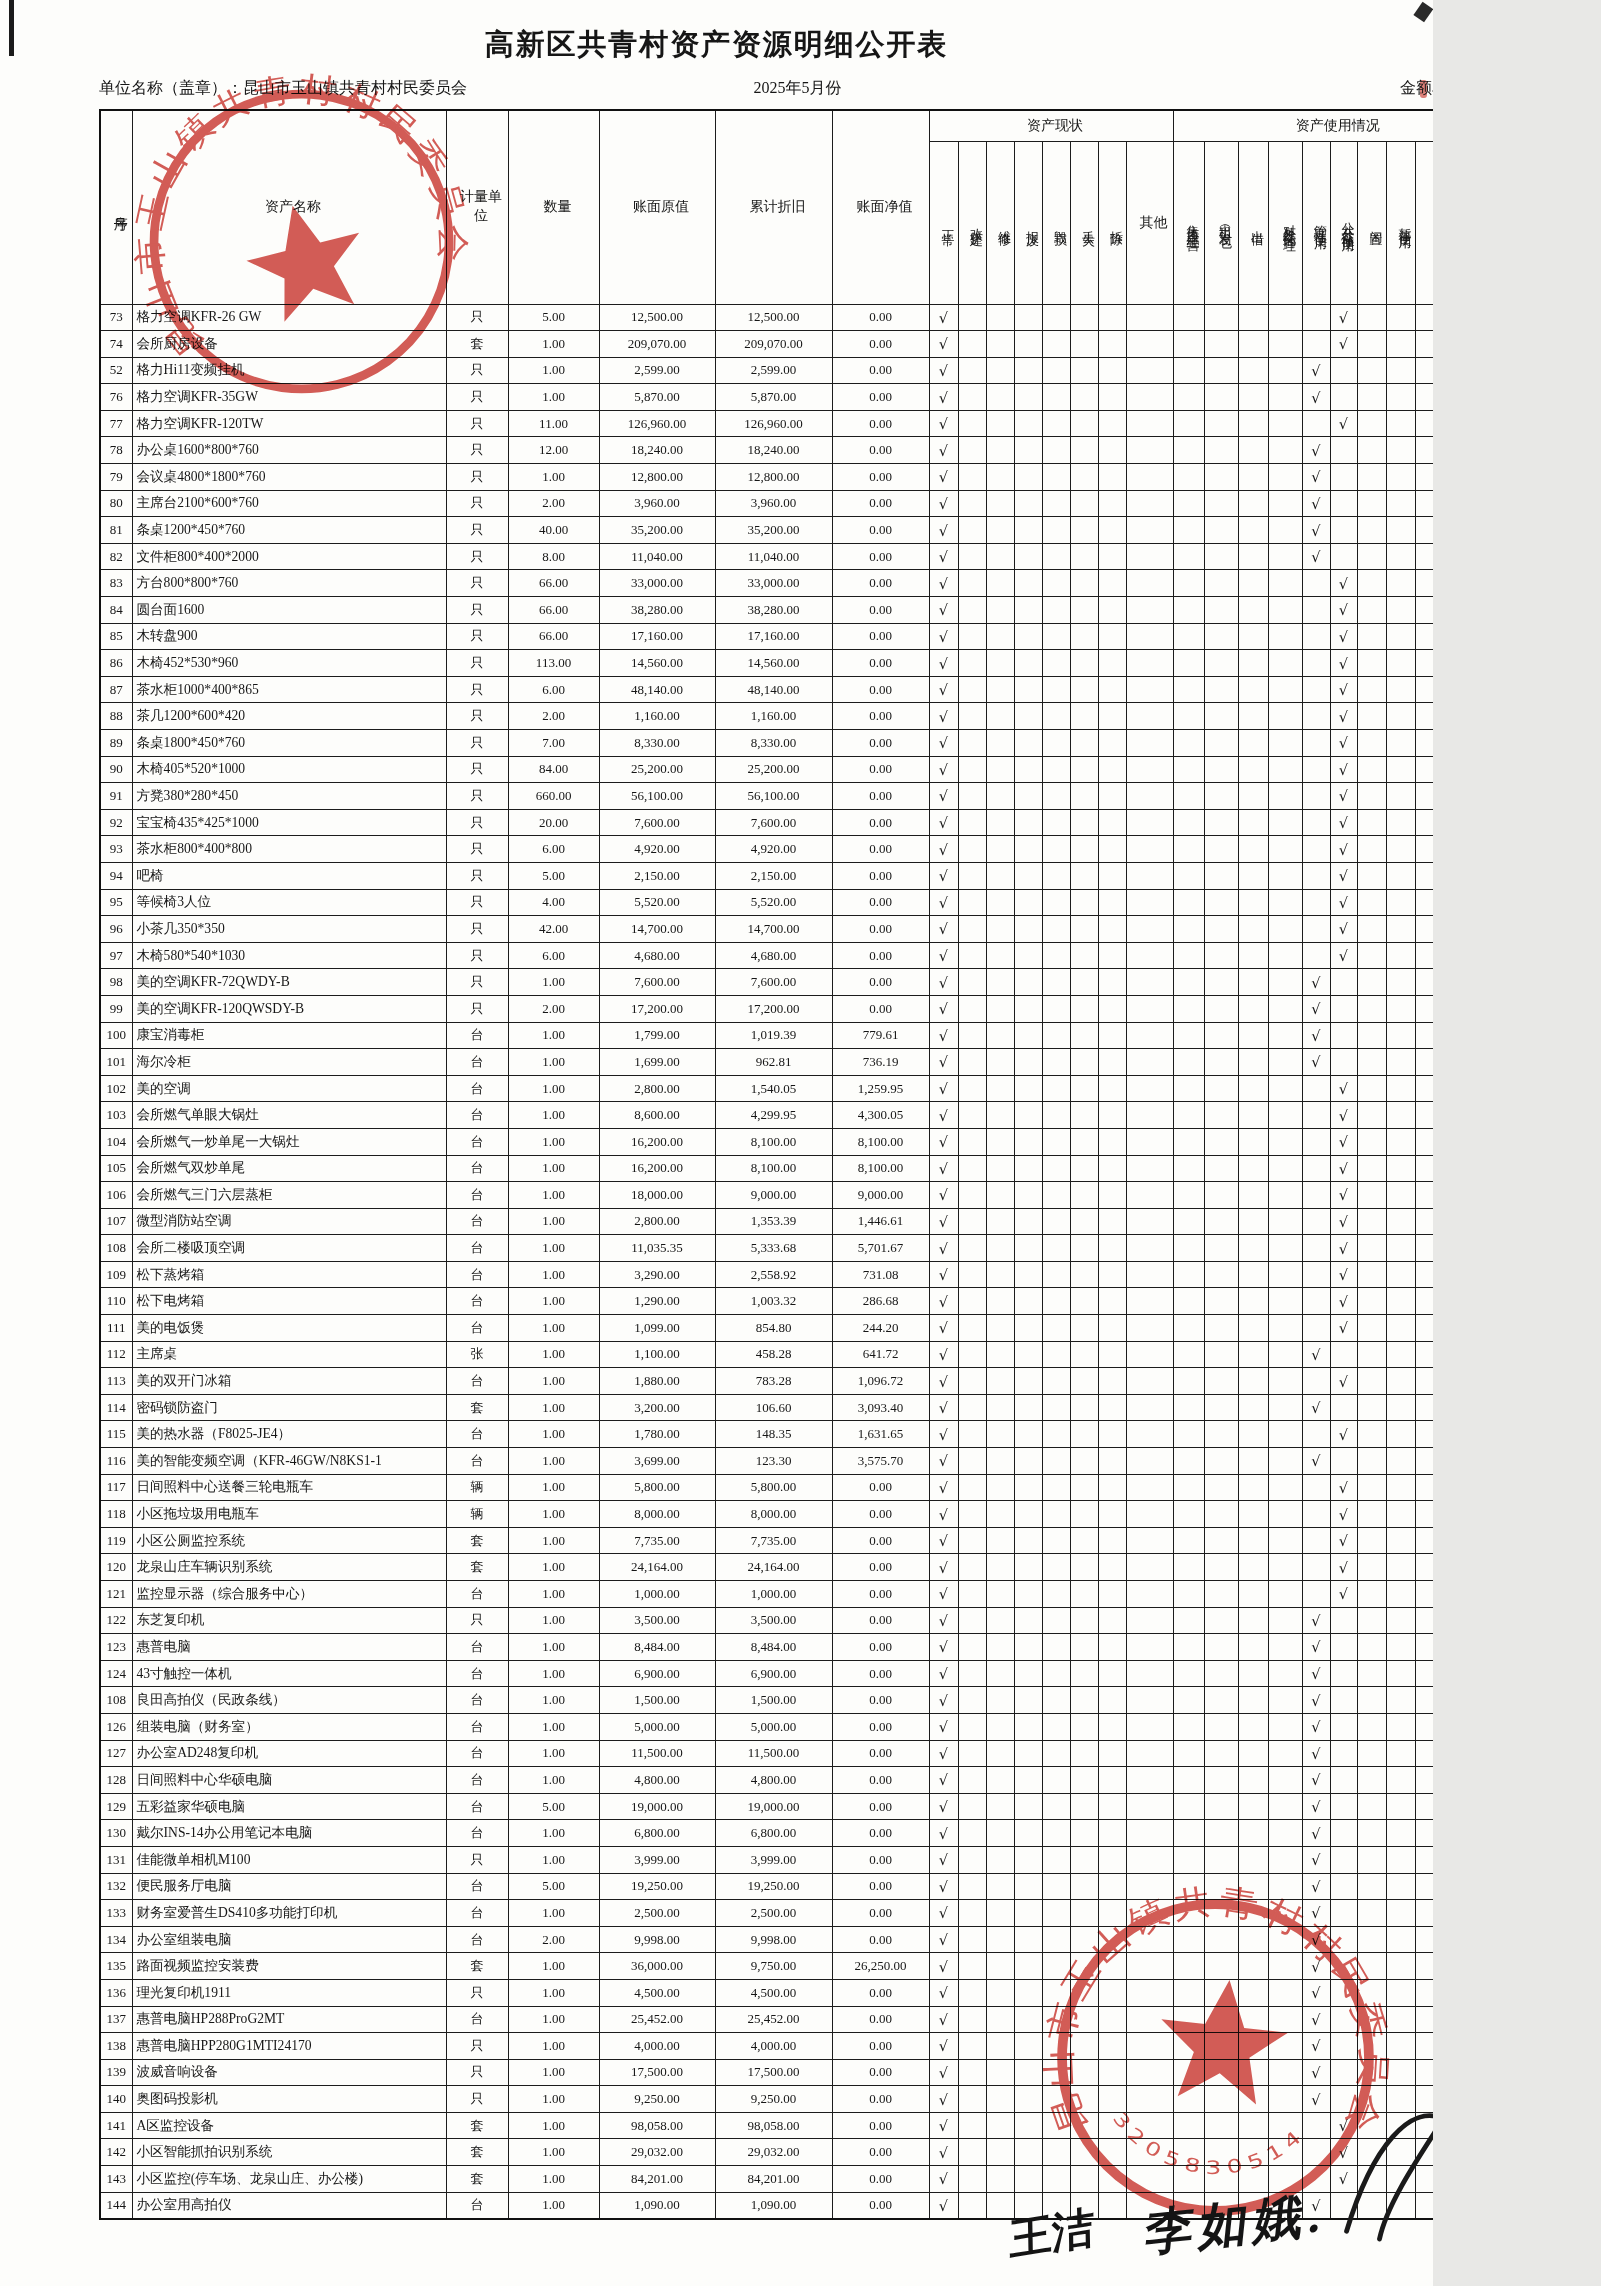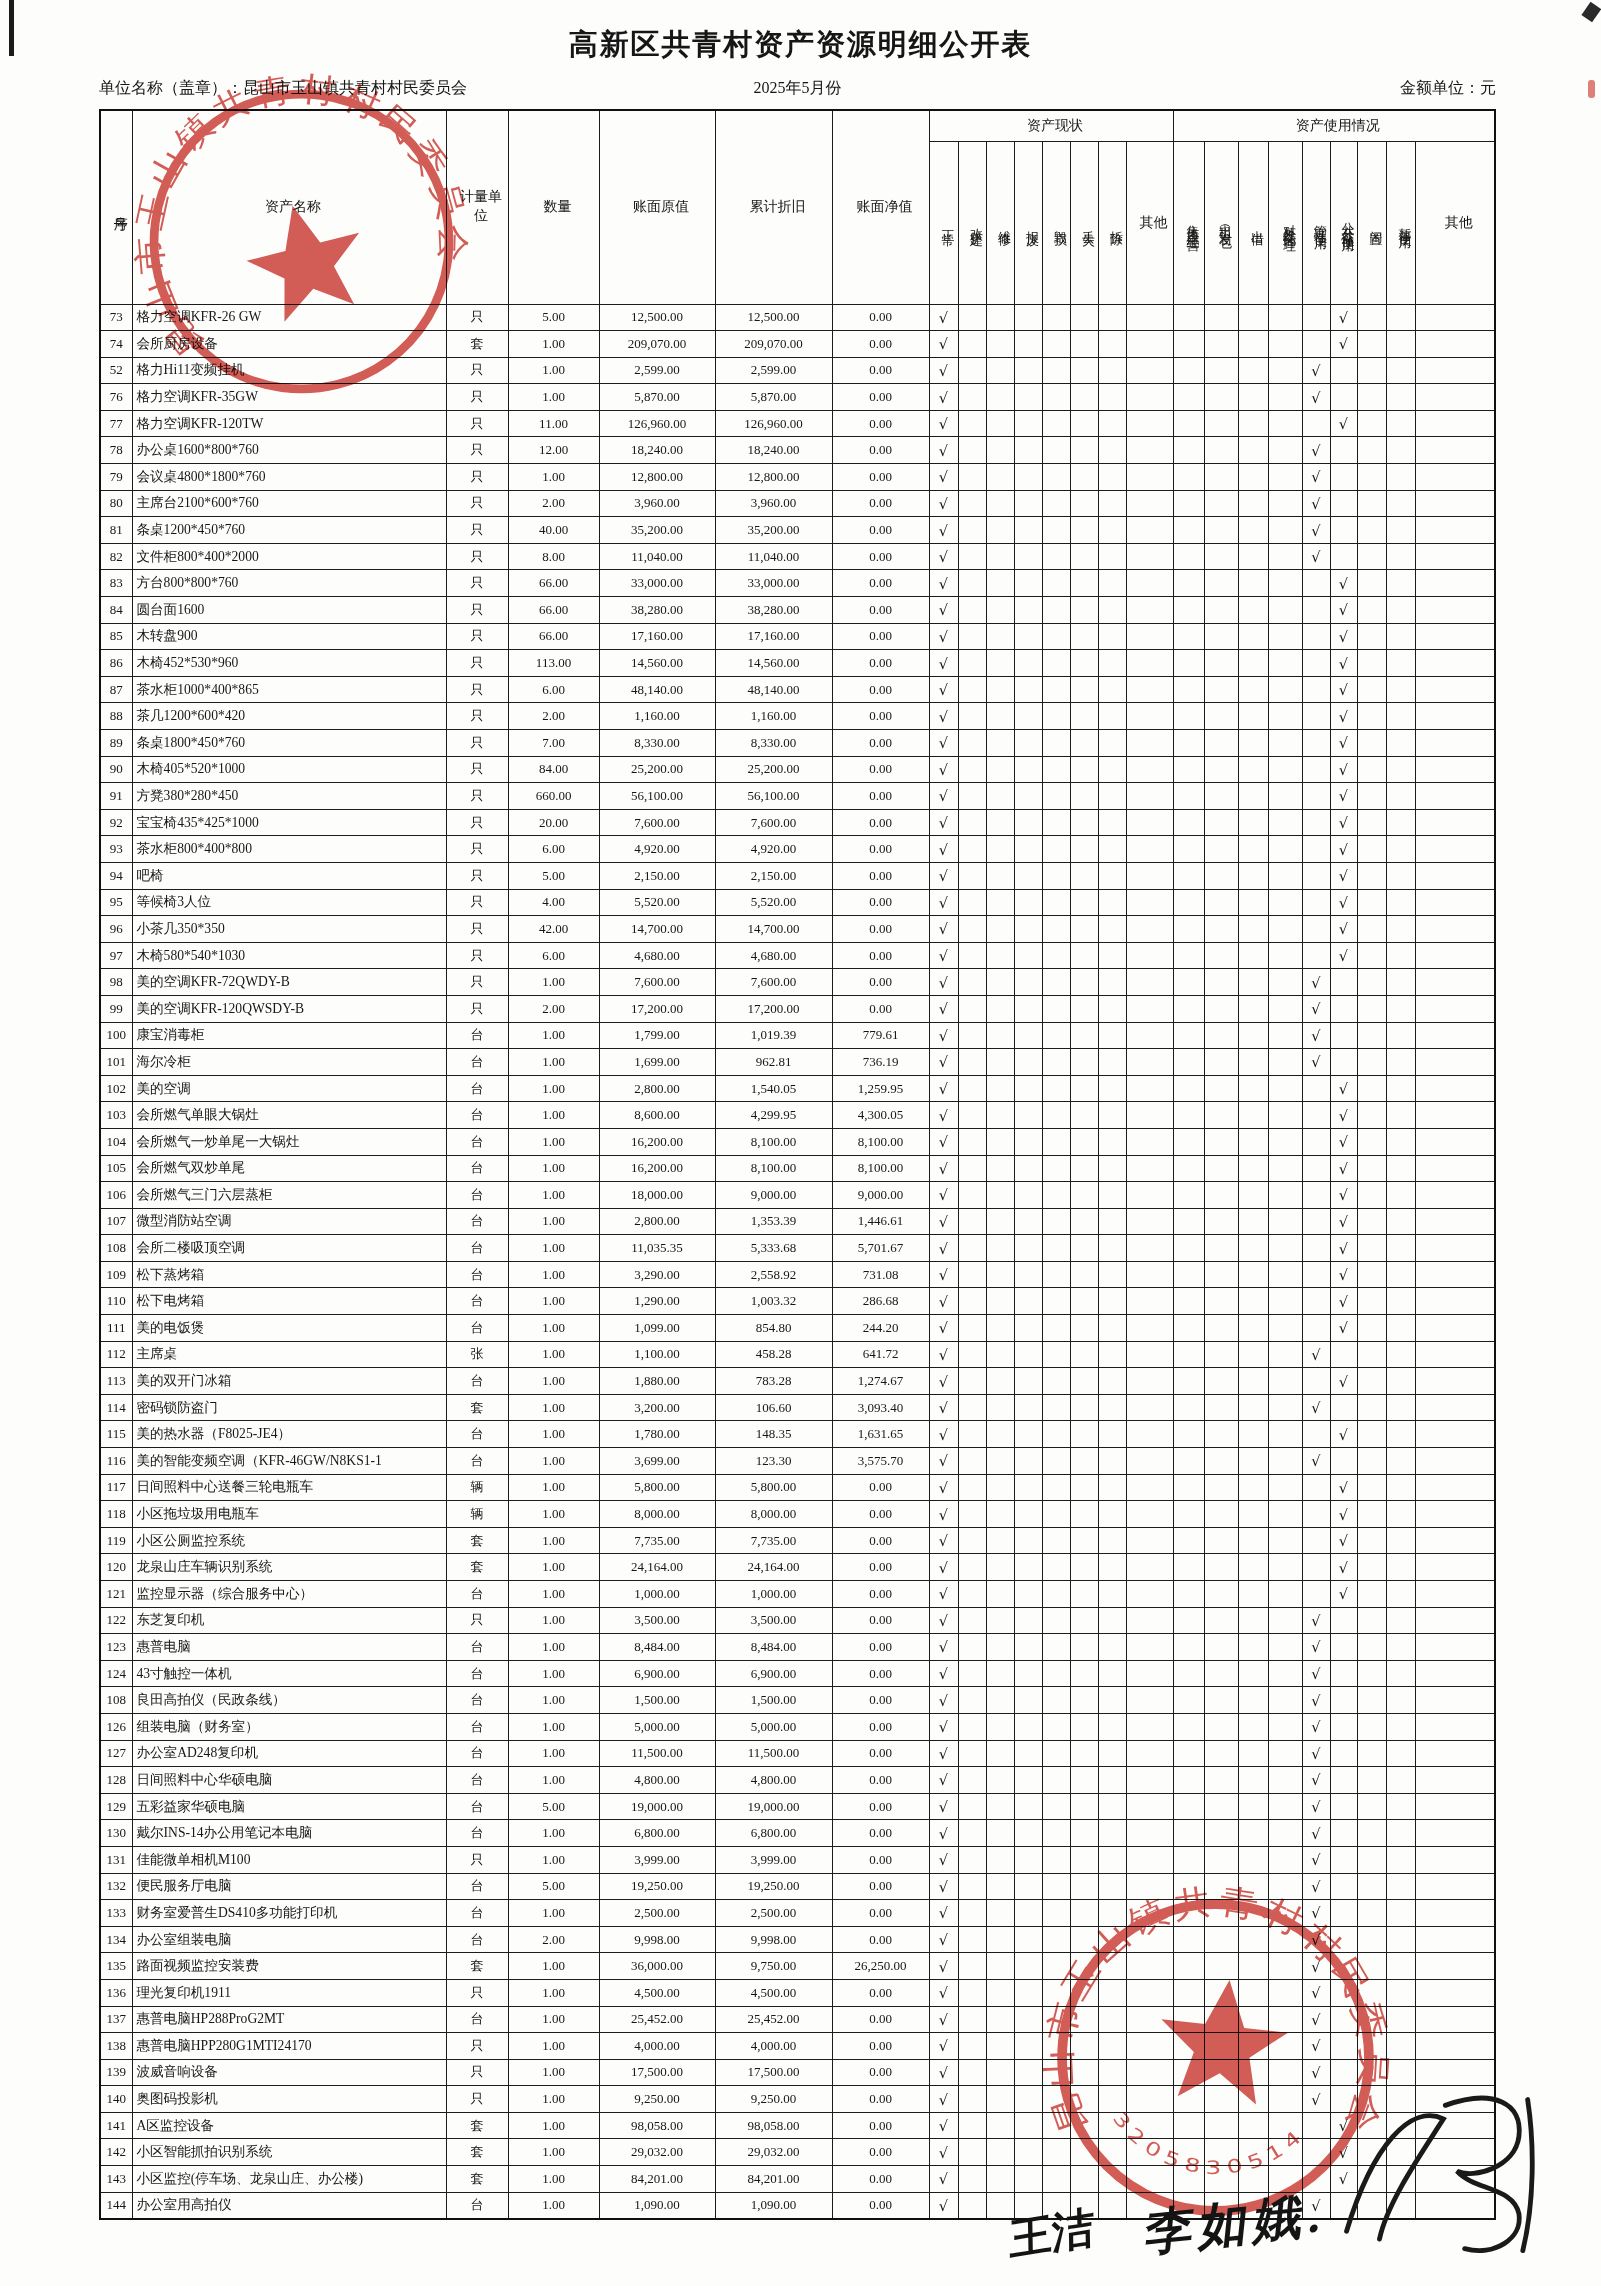--- a/index.html
+++ b/index.html
@@ -1,16 +1,16 @@
 <!DOCTYPE html>
 <html><head>
 <meta charset="utf-8">
 <style>
   html,body{margin:0;padding:0;background:#e8e8e6;}
-  .page{position:relative;width:1601px;height:2286px;background:#fdfdfb;overflow:hidden;
+  .page{position:relative;width:1433px;height:2286px;background:#fdfdfb;overflow:hidden;
         font-family:"Liberation Serif","DejaVu Serif",serif;color:#161616;}
   
   .title{position:absolute;top:25px;left:0;width:100%;text-align:center;
          font-size:29px;font-weight:bold;letter-spacing:1.9px;}
   .meta{position:absolute;top:78px;left:99px;width:1397px;height:25px;font-size:16px;}
   .meta .u{position:absolute;left:0;top:0;}
   .meta .p{position:absolute;left:50%;transform:translateX(-50%);top:0;}
   .meta .a{position:absolute;right:0;top:0;}
   
   table{position:absolute;left:99px;top:109px;width:1397px;border-collapse:collapse;
@@ -1159,21 +1159,21 @@
           <td class="chk"></td>
           <td class="chk"></td>
         </tr>
         <tr>
           <td class="">113</td>
           <td class="name">美的双开门冰箱</td>
           <td class="">台</td>
           <td class="">1.00</td>
           <td class="">1,880.00</td>
           <td class="">783.28</td>
-          <td class="">1,274.67</td>
+          <td class="">1,096.72</td>
           <td class="chk">√</td>
           <td class="chk"></td>
           <td class="chk"></td>
           <td class="chk"></td>
           <td class="chk"></td>
           <td class="chk"></td>
           <td class="chk"></td>
           <td class="chk"></td>
           <td class="chk"></td>
           <td class="chk"></td>

